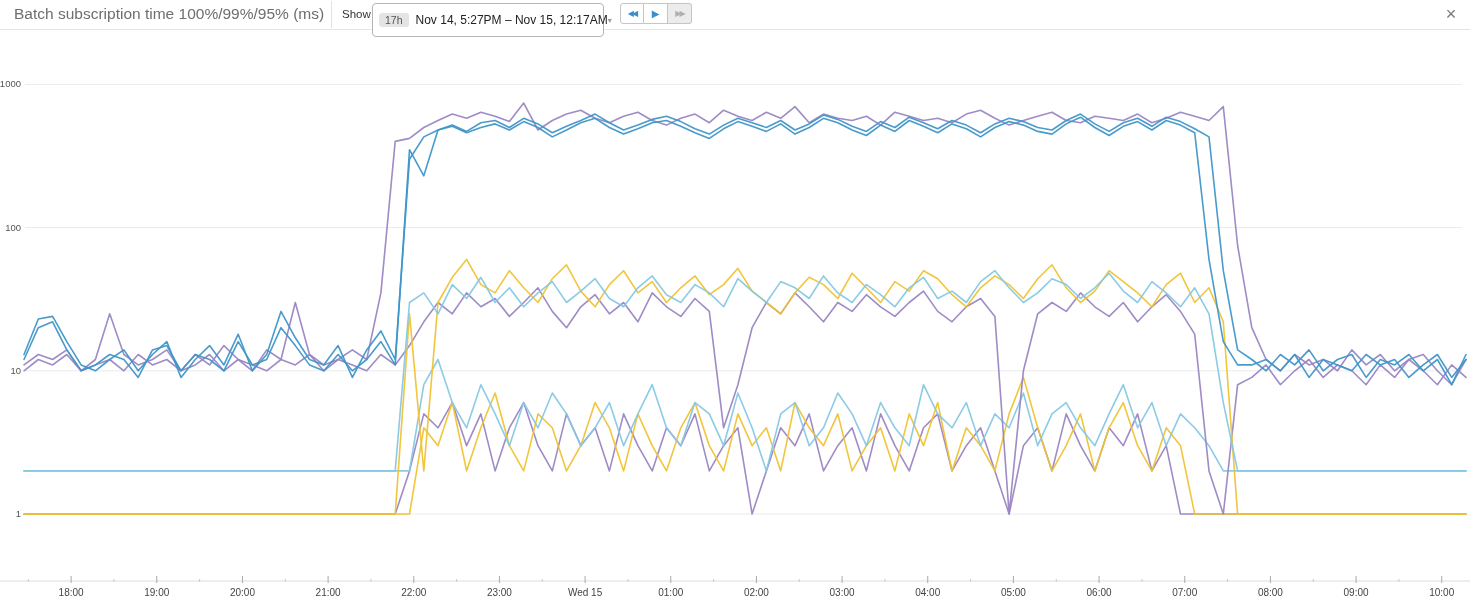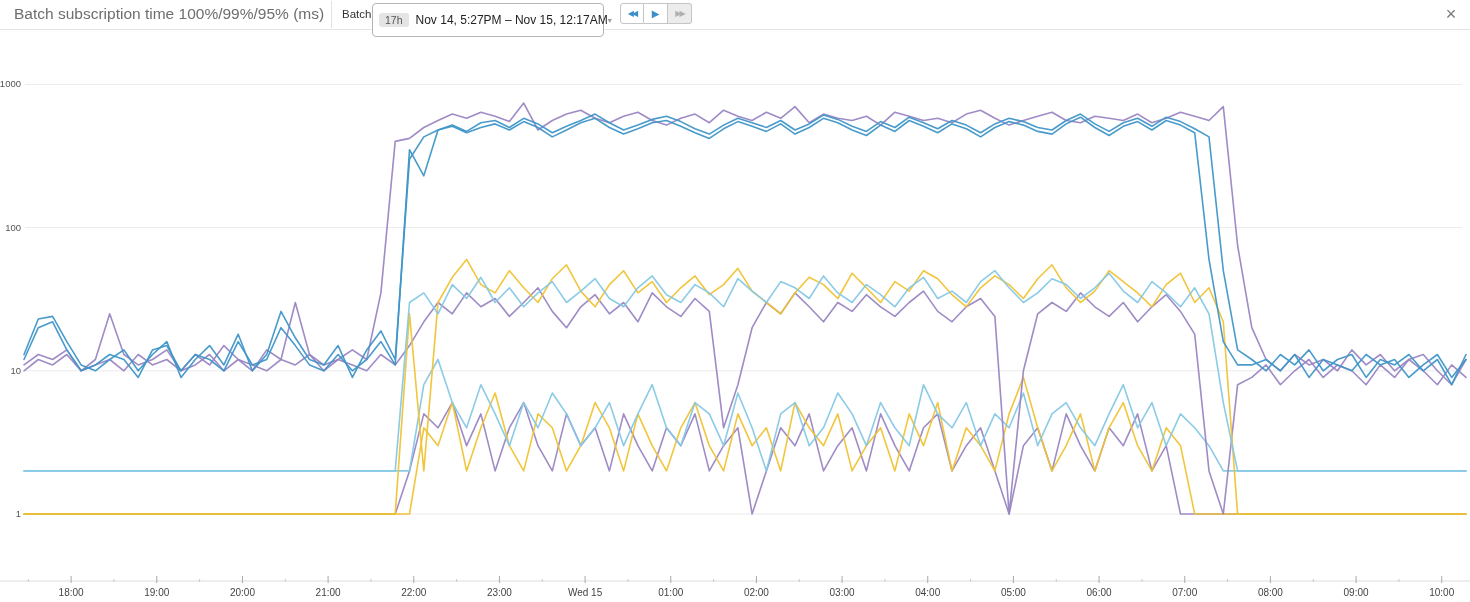--- a/index.html
+++ b/index.html
@@ -32,21 +32,21 @@
   .ylab{fill:#555;font-size:9.5px;font-family:"Liberation Sans",sans-serif;text-anchor:end;}
   .series{fill:none;stroke-width:1.6;stroke-linejoin:round;stroke-linecap:round;opacity:0.95;}
 </style>
 </head>
 <body>
 
 <div class="app">
   <div class="hdr">
     <div class="title">Batch subscription time 100%/99%/95% (ms)</div>
     <div class="vdiv"></div>
-    <span class="show">Batch</span>
+    <span class="show">Show</span>
     <div class="range">
       <span class="badge">17h</span>
       <span class="rtext">Nov 14, 5:27PM – Nov 15, 12:17AM</span>
       <span class="caret">▾</span>
     </div>
     <div class="btngrp">
       <button class="nbtn first">
           <span>◀◀</span>
         </button>
       <button class="nbtn play">

